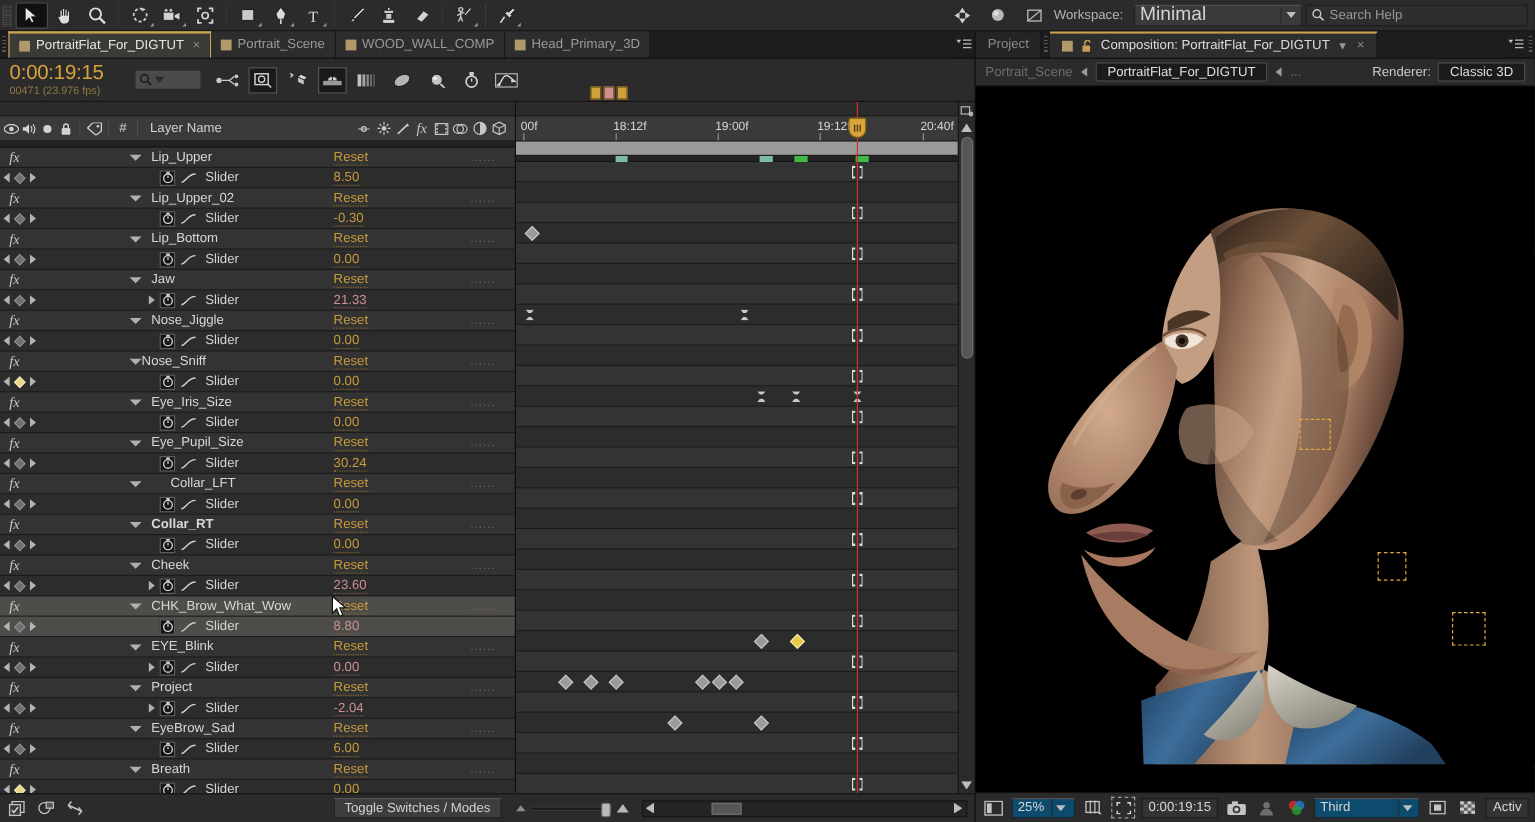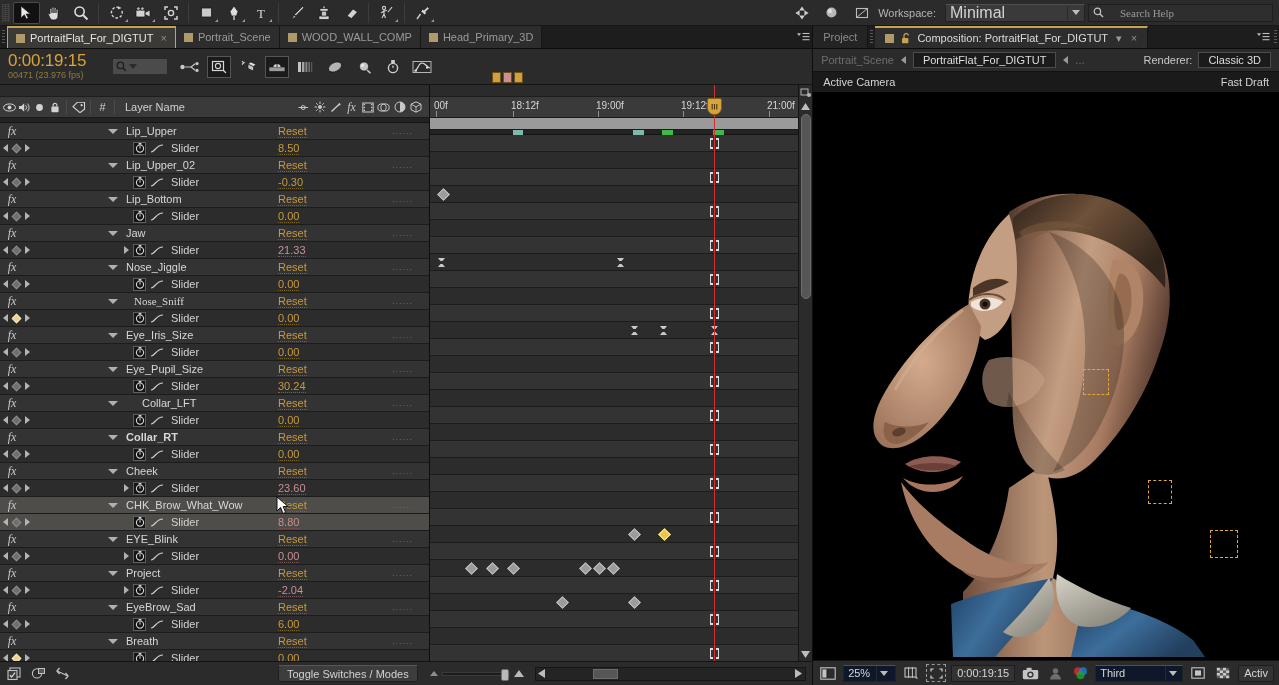--- a/index.html
+++ b/index.html
@@ -32,21 +32,21 @@
   .ws-select {
     width:140px; height:18px; background:#3a3a3a; border:1px solid #222;
     border-top-color:#4e4e4e; display:flex; align-items:center;
     padding:0 4px; color:#d2d2d2; position:relative; font-size:16px;
   }
   .ws-select .arrowbox { position:absolute; right:1px; top:1px; bottom:1px; width:16px;
     background:#3a3a3a; border-left:1px solid #2a2a2a; display:flex; align-items:center; justify-content:center; }
   .caret-d { width:0;height:0;border-left:4px solid transparent;border-right:4px solid transparent;
     border-top:5px solid #bdbdbd; }
   .help-box { width:185px; height:18px; background:#2e2e2e; border:1px solid #1e1e1e;
-    display:flex; align-items:center; gap:16px; padding:0 4px; color:#999;font-family:Liberation Serif, serif; }
+    display:flex; align-items:center; gap:4px; padding:0 4px; color:#999; }
 
   
   .main { flex:1; display:flex; min-height:0; }
 
   
   .left { width:841px; display:flex; flex-direction:column; background:#232323;
     border-right:1px solid #0e0e0e; position:relative; }
 
   
   .comptabs { height:23px; background:#1d1d1d; display:flex; align-items:stretch;
@@ -205,21 +205,21 @@
   .bchip { background:#1b1b1b; border:1px solid #4c4c4c; padding:1px 9px; color:#dedede; }
   .bflip { width:0;height:0;border-top:4px solid transparent;border-bottom:4px solid transparent;
     border-right:5px solid #9a9a9a; }
   .rendlbl { margin-left:auto; display:flex; align-items:center; gap:6px; }
 
   .vinfo { height:20px; background:#1a1a1a; display:flex; align-items:center;
     padding:0 10px; color:#d3d3d3; }
   .vstage { flex:1; background:#000; position:relative; overflow:hidden; }
   .vfoot { height:25px; background:#2b2b2b; border-top:1px solid #121212;
     display:flex; align-items:center; gap:5px; padding:0 5px; }
-  .vsel { height:17px; background:#0f172a; border:1px solid #222; border-top-color:#505050;
+  .vsel { height:17px; background:#0c4a6e; border:1px solid #222; border-top-color:#505050;
     display:flex; align-items:center; padding:0 4px; color:#d6d6d6; position:relative; }
   .vsel .ab { width:15px; border-left:1px solid #2a2a2a; margin-left:6px;
     display:flex; align-items:center; justify-content:center; height:15px; }
   .vchip { height:17px; background:#333; border:1px solid #1d1d1d; display:flex;
     align-items:center; padding:0 5px; color:#d6d6d6; }
   .vico { width:20px;height:18px; display:flex; align-items:center; justify-content:center; }
   .vico.framed { border:1px dashed #9a9a9a; }
   .selbox { position:absolute; border:1px dashed #e0a73c; }
   .cursor { position:absolute; z-index:60; }
 </style>
@@ -752,21 +752,21 @@
                     <path d="M0 8 C4 8 5 1 12 1" fill="none" stroke="#cfcfcf" stroke-width="1.2"></path>
                   </svg>
                 </span>
                 <span class="propname" style="margin-left: 6px;">Slider</span>
                 <span class="valcell"><span class="val">0.00</span></span>
               </div>
               <div class="row eff">
                 <div class="fxcell">fx</div>
                 <div style="width: 84px;"></div>
                 <i class="discl"></i>
-                <span class="effname" style="margin-left: 16px; font-family: Liberation Serif, serif;">Nose_Sniff</span>
+                <span class="effname" style="margin-left: 0;">Nose_Sniff</span>
                 <span class="valcell"><span class="reset">Reset</span></span>
                 <span class="dots">......</span>
               </div>
               <div class="row prop">
                 <div class="navcell">
                   <i class="tri-l"></i>
                   <i class="kdiamond on"></i>
                   <i class="tri-r"></i>
                 </div>
                 <div style="width: 74px;"></div>
@@ -1109,21 +1109,21 @@
           </div>
           <div class="ruler" id="ruler">
               <span class="rmark" style="left: 4px;">00f</span>
               <i class="rtick" style="left: 6px;"></i>
               <span class="rmark" style="left: 81px;">18:12f</span>
               <i class="rtick" style="left: 83px;"></i>
               <span class="rmark" style="left: 166px;">19:00f</span>
               <i class="rtick" style="left: 168px;"></i>
               <span class="rmark" style="left: 251px;">19:12f</span>
               <i class="rtick" style="left: 253px;"></i>
-              <span class="rmark" style="left: 337px;">21:00f</span>
+              <span class="rmark" style="left: 337px;">20:40f</span>
               <i class="rtick" style="left: 339px;"></i>
             </div>
           <div class="workarea"></div>
           <div class="cachebar" id="cachebar">
               <i class="cseg" style="left: 83px; width: 10px; background: rgb(127, 185, 174);"></i>
               <i class="cseg" style="left: 203px; width: 11px; background: rgb(127, 185, 174);"></i>
               <i class="cseg" style="left: 232px; width: 11px; background: rgb(63, 187, 69);"></i>
               <i class="cseg" style="left: 283px; width: 11px; background: rgb(63, 187, 69);"></i>
             </div>
           <div class="rowsR" id="rowsR">
@@ -1331,24 +1331,20 @@
         <i class="bflip"></i>
         <span class="bchip">PortraitFlat_For_DIGTUT</span>
         <i class="bflip"></i>
         <span class="bgrey">...</span>
         <span class="rendlbl">
           <span>Renderer:</span>
           <span class="bchip">Classic 3D</span>
         </span>
       </div>
 
-      <div class="vinfo">
-        <span>Active Camera</span>
-        <span style="margin-left:auto">Fast Draft</span>
-      </div>
 
       <div class="vstage">
         <svg width="438" height="565" viewBox="0 0 438 565" style="position:absolute;left:0;top:0">
           <defs>
             <linearGradient id="skin" x1="0" y1="0" x2="1" y2="0.4">
               <stop offset="0" stop-color="#4a342a"></stop>
               <stop offset="0.22" stop-color="#8d6751"></stop>
               <stop offset="0.5" stop-color="#c49e82"></stop>
               <stop offset="0.78" stop-color="#a87c62"></stop>
               <stop offset="1" stop-color="#5d4034"></stop>

